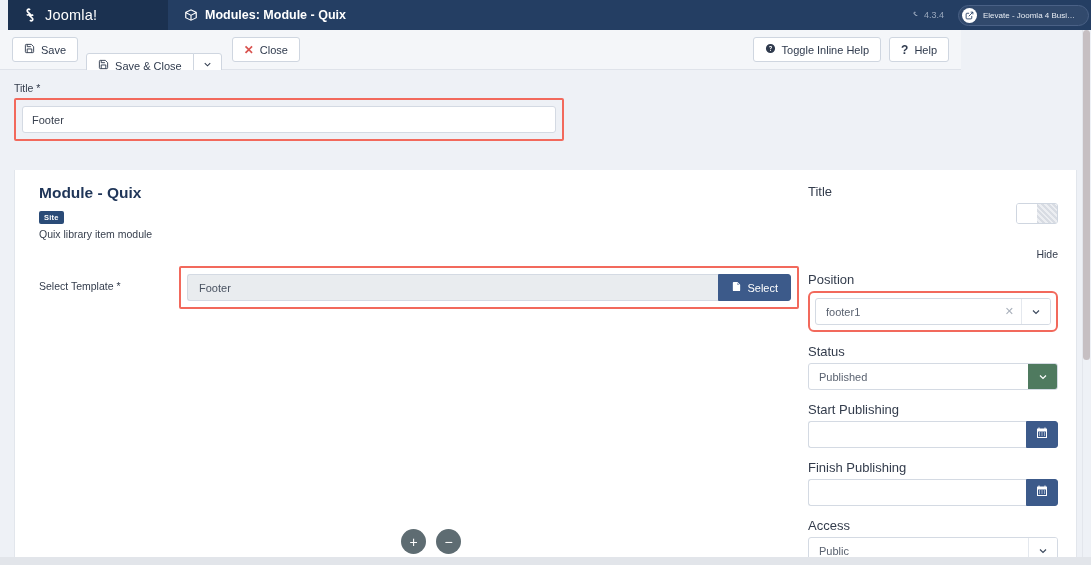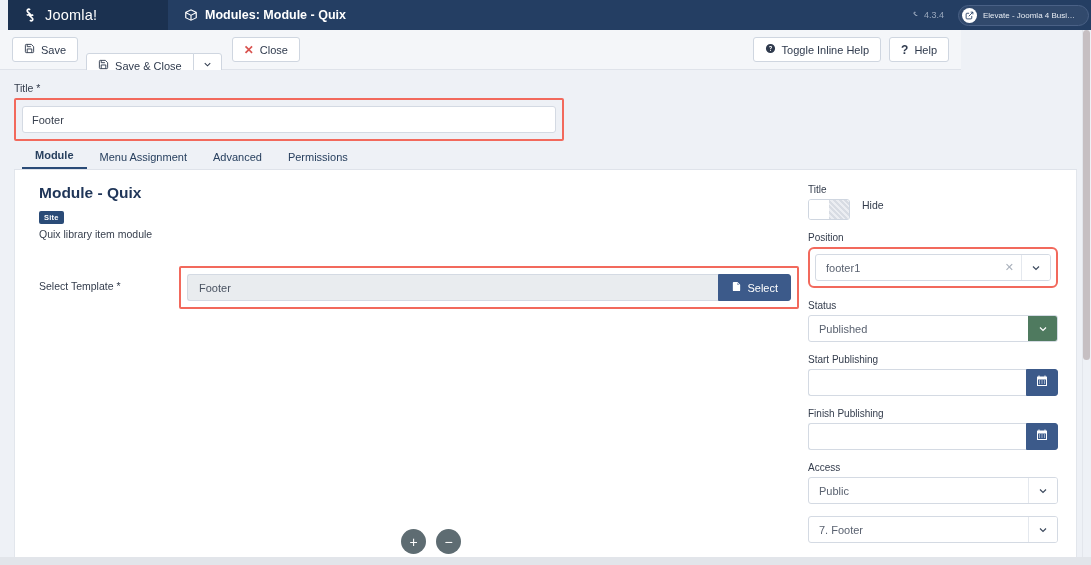--- a/index.html
+++ b/index.html
@@ -143,24 +143,24 @@
     display: flex; justify-content: center; gap: 10px;
   }
   .circ-btn {
     width: 25px; height: 25px; border-radius: 50%; background: #5e6c72;
     border: none; color: #fff; font-size: 14px; line-height: 1;
     display: flex; align-items: center; justify-content: center; cursor: pointer;
   }
 
   
   .side-col { position: absolute; left: 793px; top: 14px; width: 250px; }
-  .side-label { font-size: 10px; color: #333c4c; margin-bottom: 4px; }
+  .side-label { font-size: 13px; color: #333c4c; margin-bottom: 4px; }
   .side-group { margin-bottom: 12px; }
 
-  .switch-row { display: flex; align-items: flex-start; gap: 12px; margin-bottom: 2px; }
+  .switch-row { display: flex; align-items: flex-end; gap: 24px; margin-bottom: 2px; flex-direction: column; }
   .switch {
     width: 42px; height: 21px; border: 1px solid #cfd6e0; border-radius: 3px;
     background: #fff; display: flex; cursor: pointer; overflow: hidden;
   }
   .switch .knob { width: 21px; height: 100%; background: #fff; }
   .switch .track {
     width: 21px; height: 100%;
     background: repeating-linear-gradient(45deg,#d8dce3 0 2px,#eceef2 2px 4px);
   }
   .switch-lbl { font-size: 10.5px; color: #333c4c; }
@@ -310,26 +310,20 @@
 <div class="page">
   <div class="leftrail"></div>
 
   <div class="title-block">
     <span class="field-label">Title *</span>
     <div class="redbox">
       <input class="text-input" type="text" value="Footer" style="">
     </div>
   </div>
 
-  <div class="tabs">
-    <div class="tab active">Module</div>
-    <div class="tab">Menu Assignment</div>
-    <div class="tab">Advanced</div>
-    <div class="tab">Permissions</div>
-  </div>
 
   <div class="card">
 
     <div class="main-col">
       <div class="mod-title">Module - Quix</div>
       <div><span class="site-badge">Site</span></div>
       <div class="mod-desc">Quix library item module</div>
 
       <div class="tpl-row">
         <div class="tpl-label">Select Template *</div>

